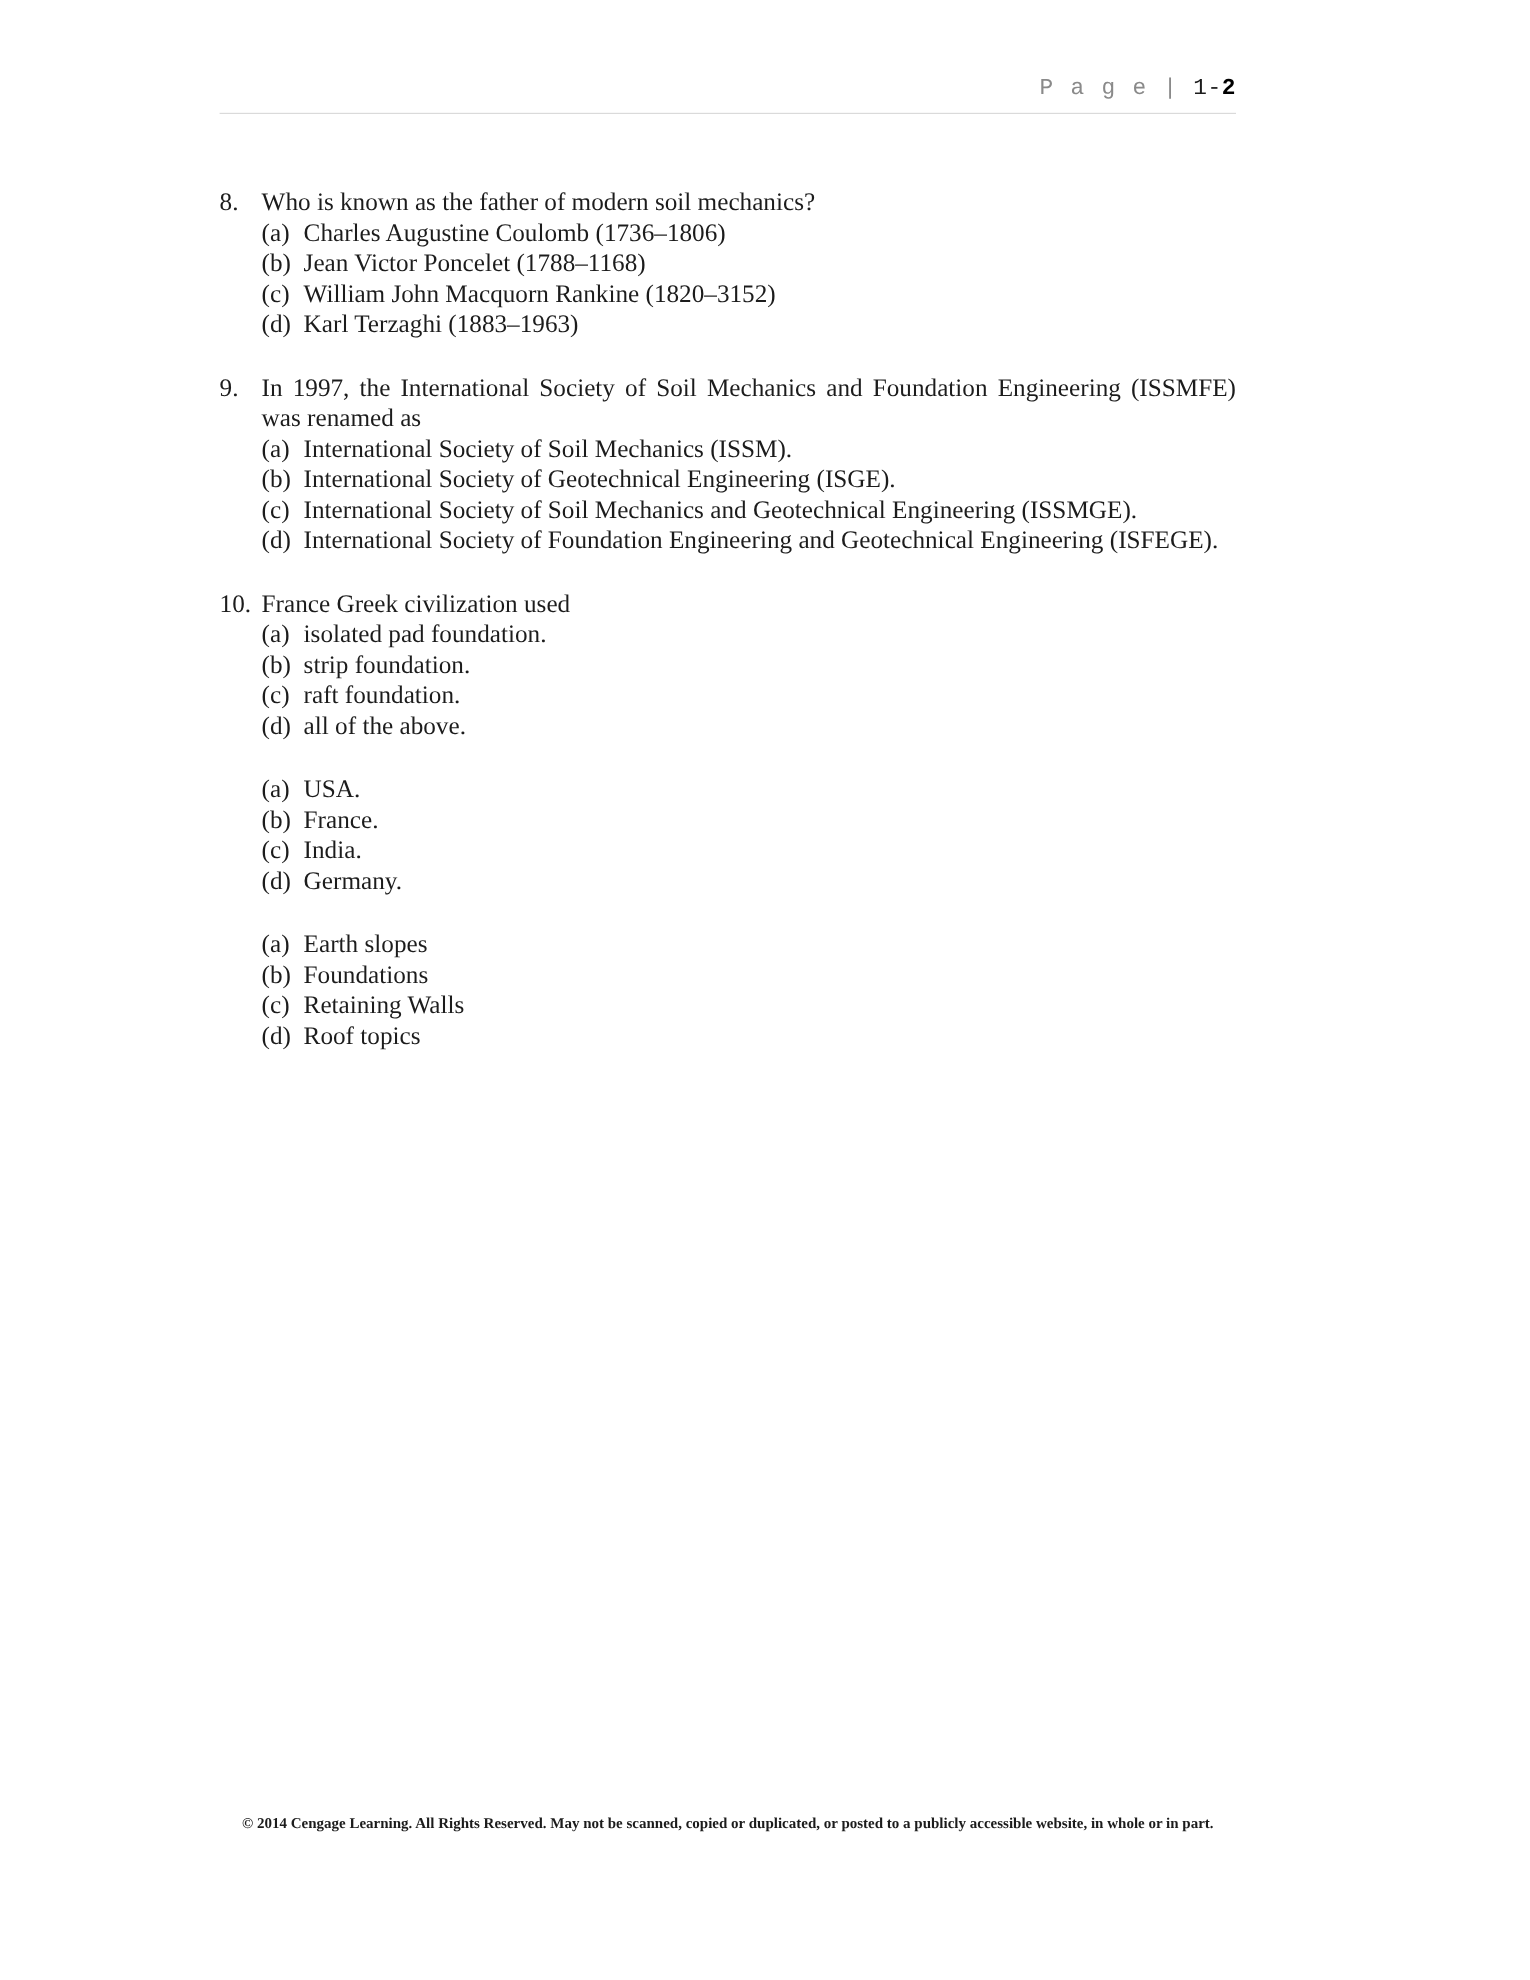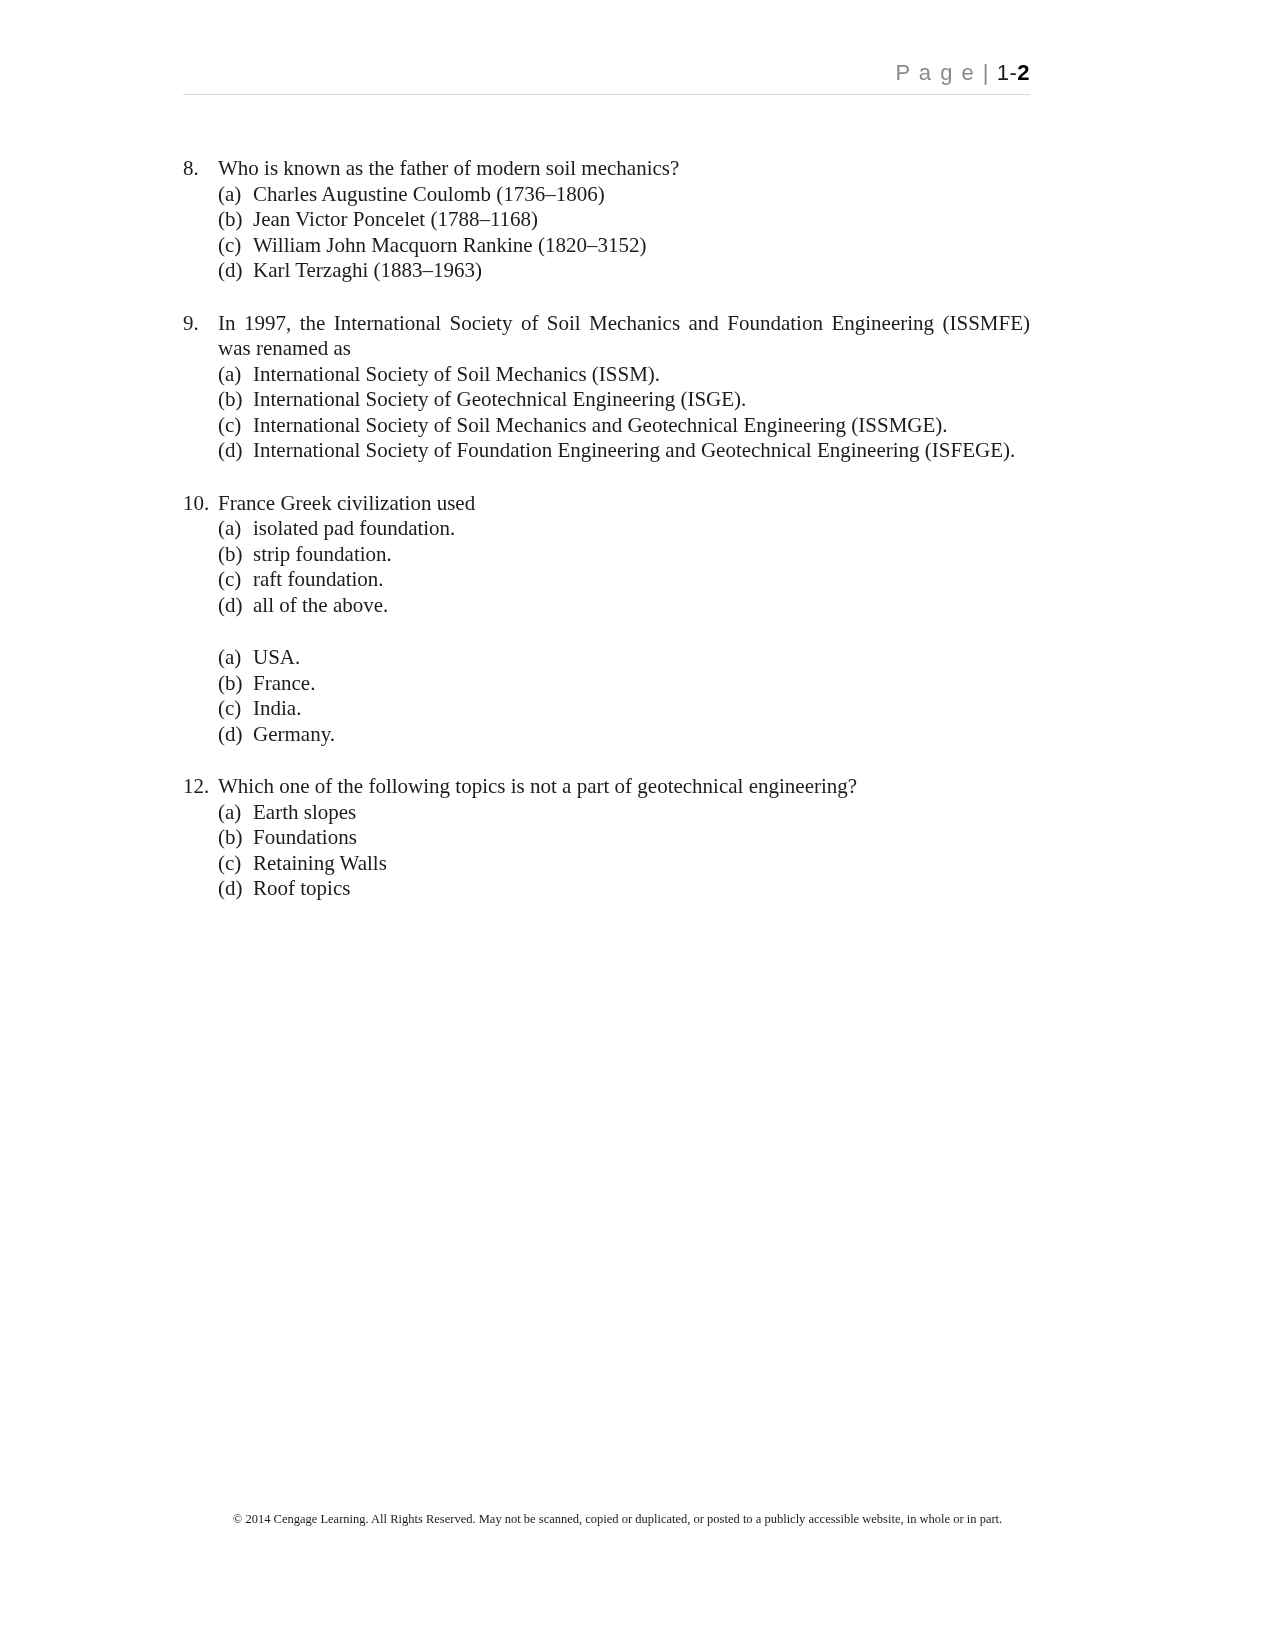--- a/index.html
+++ b/index.html
@@ -17,22 +17,22 @@
     height: 1650px;
     background: #ffffff;
     overflow: hidden;
   }
   .header {
     position: absolute;
     top: 62px;
     left: 183px;
     width: 847px;
     text-align: right;
-    font-family: Liberation Sans, sans-serif;
-    font-size: 22px;
+    font-family: Liberation Mono, monospace;
+    font-size: 19px;
     line-height: 22px;
     white-space: nowrap;
   }
   .page-label {
     color: #8a8a8a;
     letter-spacing: 1.5px;
   }
   .page-num-prefix {
     color: #1c1c1c;
     letter-spacing: 0.5px;
@@ -62,27 +62,28 @@
   .question { margin-bottom: 27px; }
   .row { display: flex; align-items: flex-start; }
   .q-num { flex: 0 0 35px; }
   .q-stem { flex: 1 1 auto; text-align: justify; }
   .opt-row { padding-left: 35px; }
   .opt-label { flex: 0 0 35px; }
   .opt-text { flex: 1 1 auto; text-align: justify; }
   .footer {
     position: absolute;
     top: 1511px;
-    left: 194px;
+    left: 183px;
     width: 847px;
     text-align: center;
     font-size: 12.5px;
     line-height: 16px;
     color: #1c1c1c;
     white-space: nowrap;
+    font-weight: bold;
   }
 </style>
 </head>
 <body>
 
 <div class="page">
 
   <div class="header">
     <span class="page-label">P a g e |</span><span class="page-num-prefix"> 1-</span><span class="page-num-emph">2</span>
   </div>
@@ -168,24 +169,20 @@
         <div class="row opt-row">
           <span class="opt-label">(c)</span>
           <span class="opt-text">India.</span>
         </div>
         <div class="row opt-row">
           <span class="opt-label">(d)</span>
           <span class="opt-text">Germany.</span>
         </div>
       </div>
       <div class="question">
-        <div class="row stem-row">
-          <span class="q-num">12.</span>
-          <span class="q-stem">Which one of the following topics is not a part of geotechnical engineering?</span>
-        </div>
         <div class="row opt-row">
           <span class="opt-label">(a)</span>
           <span class="opt-text">Earth slopes</span>
         </div>
         <div class="row opt-row">
           <span class="opt-label">(b)</span>
           <span class="opt-text">Foundations</span>
         </div>
         <div class="row opt-row">
           <span class="opt-label">(c)</span>

